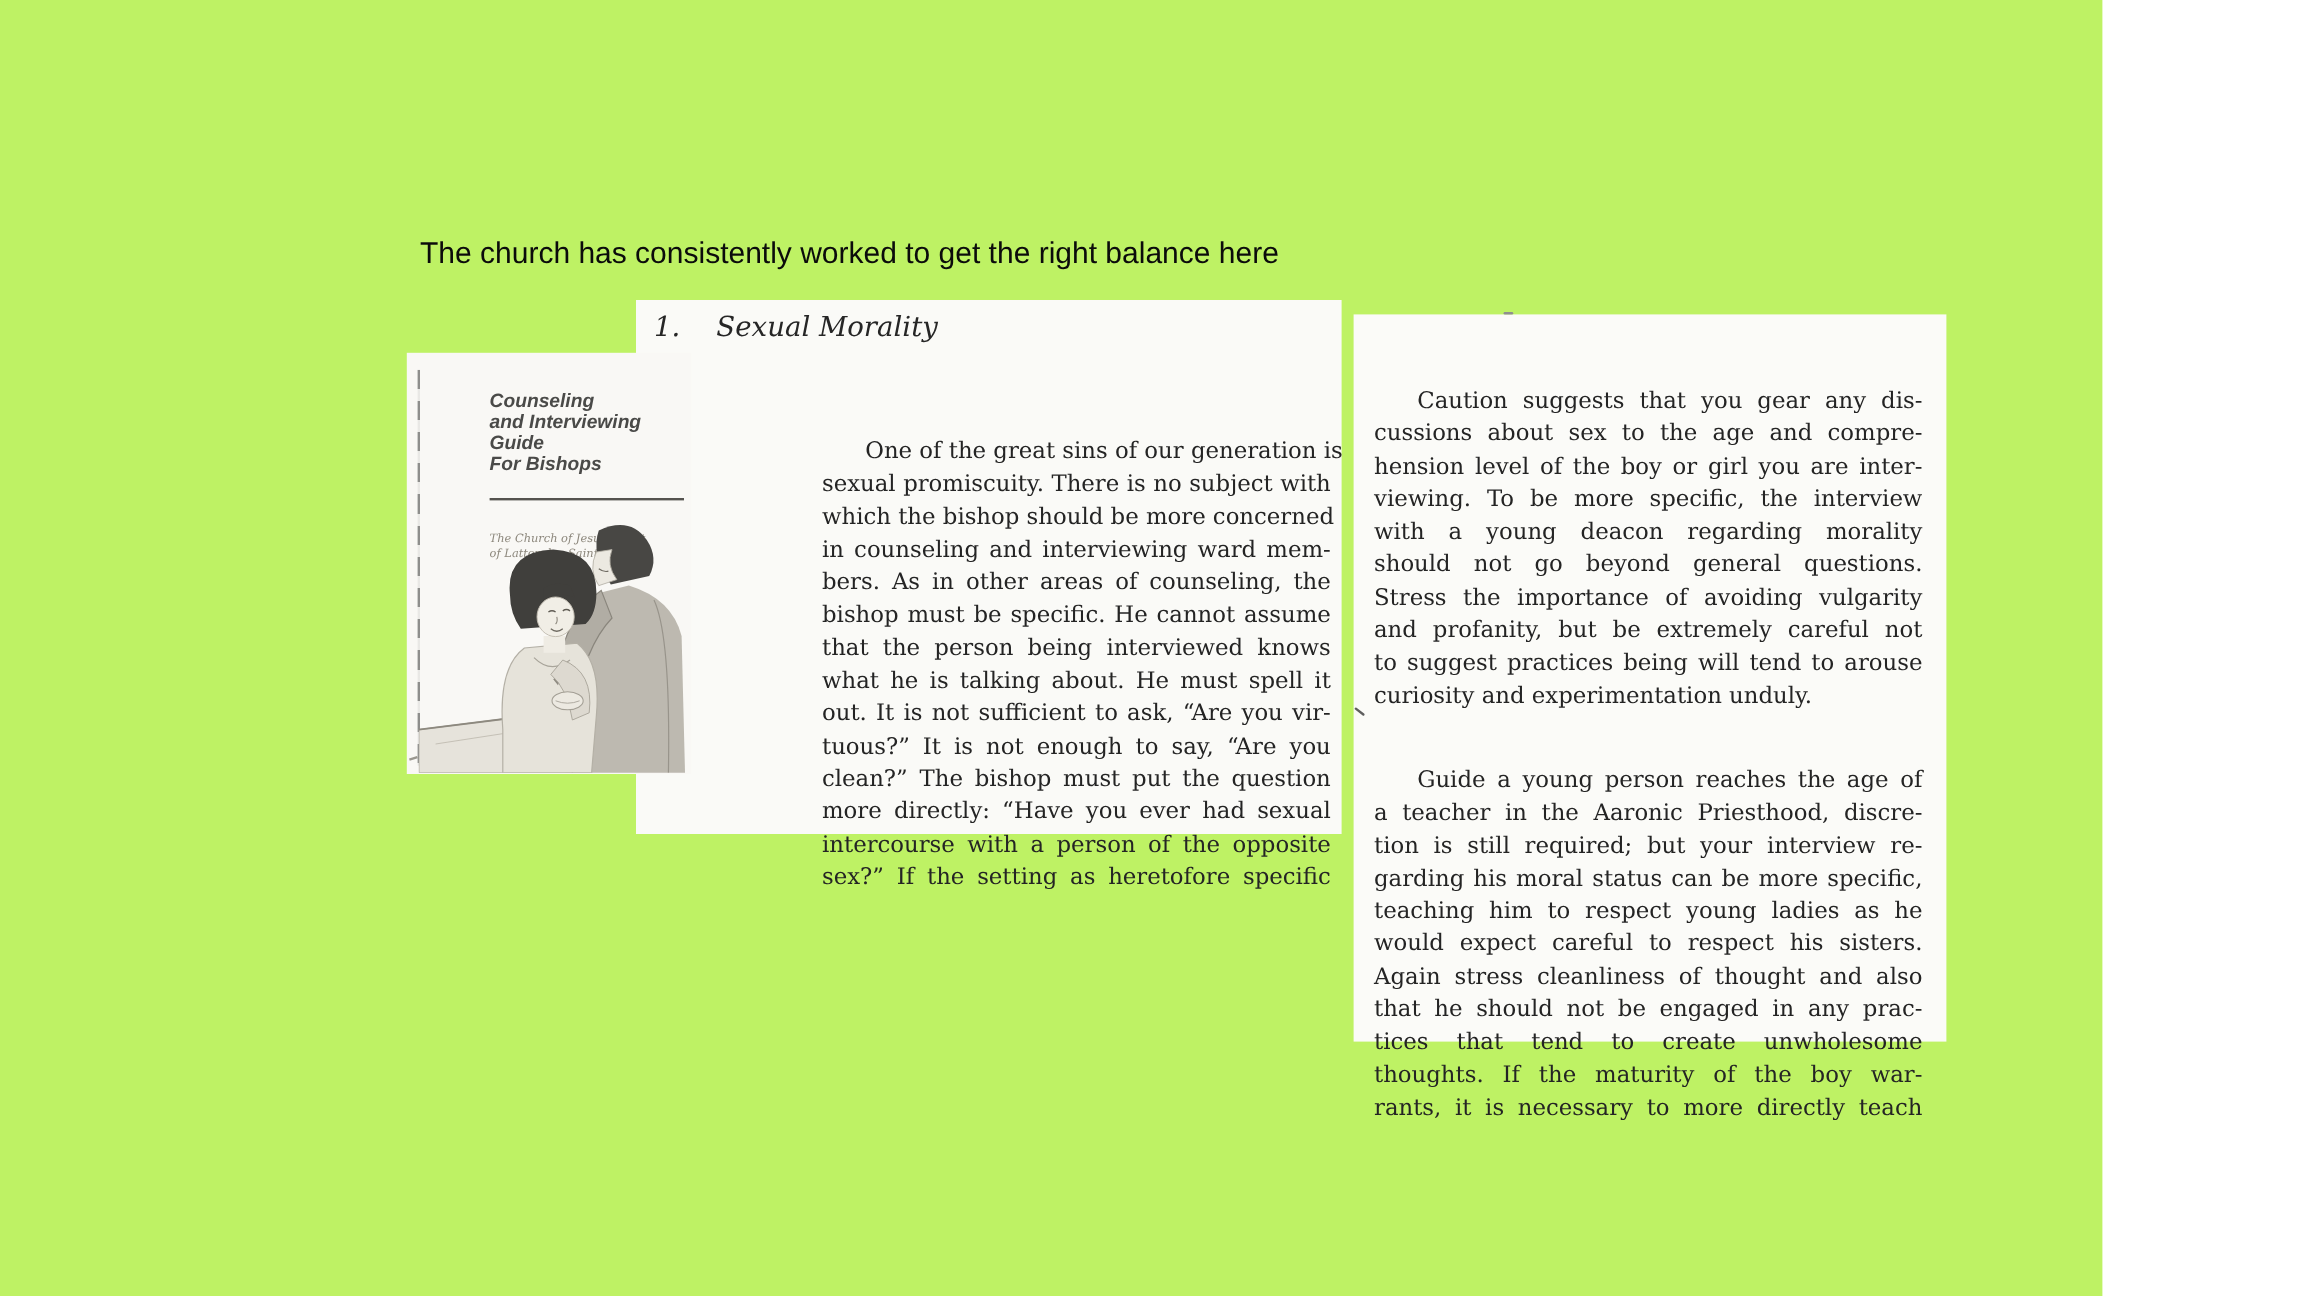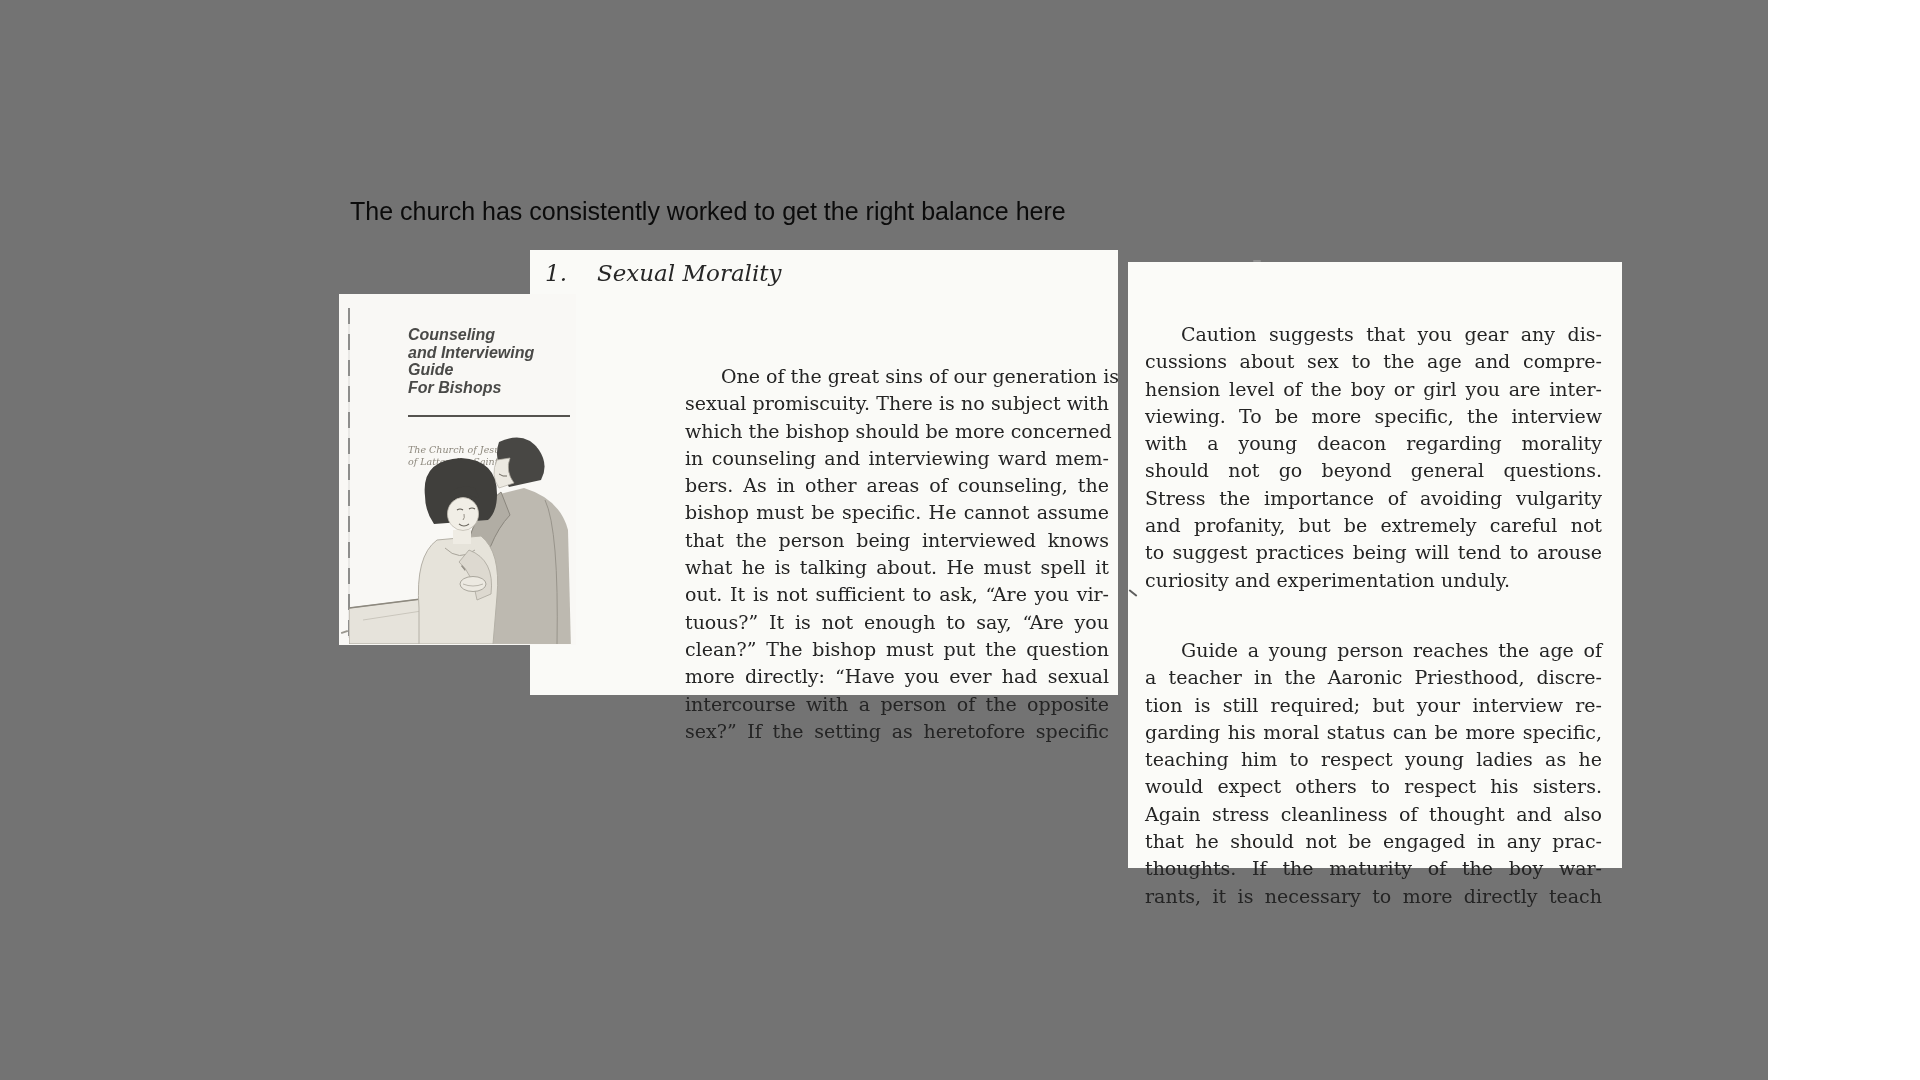--- a/index.html
+++ b/index.html
@@ -1,23 +1,22 @@
 <!DOCTYPE html>
 <html><head>
 <meta charset="utf-8">
 <style>
   html, body { margin: 0; padding: 0; background: #ffffff; }
   #canvas {
     position: relative;
     width: 1752px;
     height: 1080px;
-    background: #737373;
+    background: #bef264;
     overflow: hidden;
     font-family: "DejaVu Serif", "Liberation Serif", serif;
-    padding-left: 16px;
   }
 
   
   .annotation {
     position: absolute;
     left: 350px;
     top: 196px;
     font-family: "Liberation Sans", sans-serif;
     font-size: 25px;
     line-height: 30px;
@@ -236,23 +235,24 @@
       <div class="tline">should not go beyond general questions.</div>
       <div class="tline">Stress the importance of avoiding vulgarity</div>
       <div class="tline">and profanity, but be extremely careful not</div>
       <div class="tline">to suggest practices being will tend to arouse</div>
       <div class="tline endline">curiosity and experimentation unduly.</div>
       <div class="tline indent">Guide a young person reaches the age of</div>
       <div class="tline">a teacher in the Aaronic Priesthood, discre-</div>
       <div class="tline">tion is still required; but your interview re-</div>
       <div class="tline">garding his moral status can be more specific,</div>
       <div class="tline">teaching him to respect young ladies as he</div>
-      <div class="tline">would expect others to respect his sisters.</div>
+      <div class="tline">would expect careful to respect his sisters.</div>
       <div class="tline">Again stress cleanliness of thought and also</div>
       <div class="tline">that he should not be engaged in any prac-</div>
+      <div class="tline">tices that tend to create unwholesome</div>
       <div class="tline">thoughts. If the maturity of the boy war-</div>
       <div class="tline">rants, it is necessary to more directly teach</div>
     </div>
 
   <div class="artifact-dash"></div>
   <div class="artifact-tick"></div>
 
 </div>
 
 </body></html>

